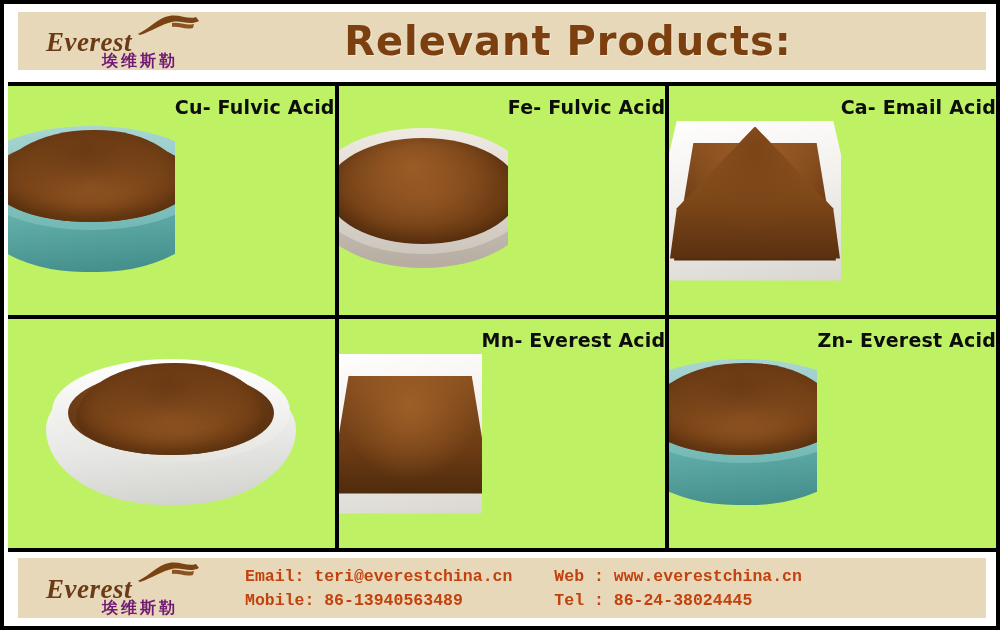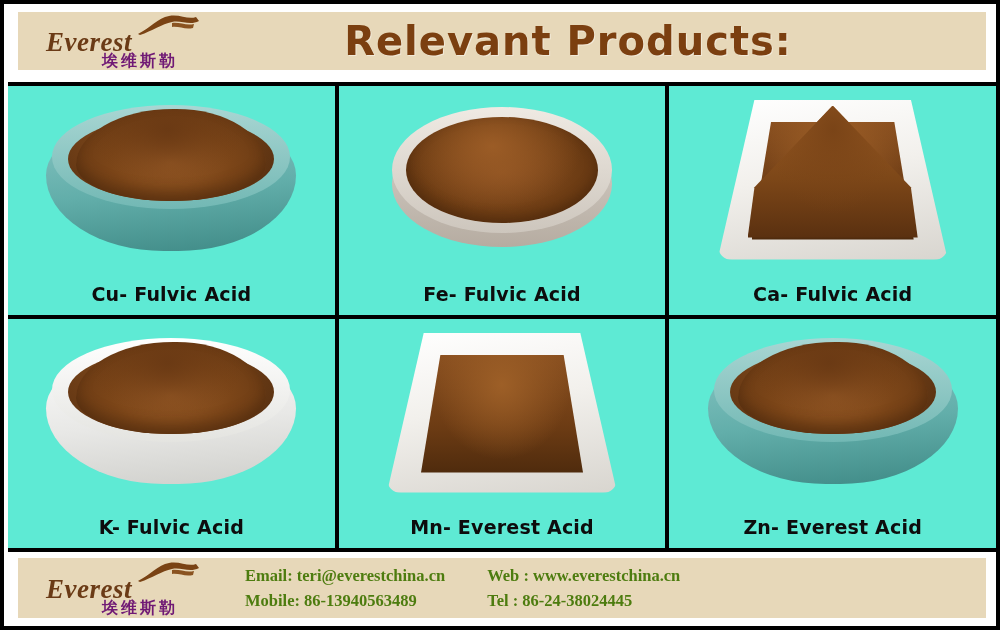--- a/index.html
+++ b/index.html
@@ -114,23 +114,23 @@
     display: flex;
     min-height: 0;
   }
   .grid-row.top {
     border-bottom: 4px solid #000000;
   }
   .cell {
     flex: 1 1 0;
     position: relative;
     display: flex;
-    flex-direction: column;
+    flex-direction: row;
     min-width: 0;
-    background: #5eead4;
+    background: #bef264;
     border-right: 4px solid #000000;
     box-sizing: border-box;
   }
   .cell:last-child { border-right: none; }
 
   .cell-photo {
     flex: 1 1 auto;
     position: relative;
     overflow: hidden;
     min-height: 0;
@@ -283,24 +283,24 @@
     display: flex;
     align-items: center;
     box-sizing: border-box;
   }
   .footer-contact {
     flex: 1 1 auto;
     display: flex;
     justify-content: flex-start;
     padding-left: 30px;
     gap: 42px;
-    font-family: Liberation Serif, serif;
+    font-family: Liberation Mono, monospace;
     font-weight: bold;
     font-size: 16.5px;
-    color: #4d7c0f;
+    color: #c2410c;
     white-space: nowrap;
   }
   .contact-col { display: flex; flex-direction: column; gap: 5px; }
 </style>
 </head>
 <body>
 
 <div class="page">
 
   <div class="header-wrap">
@@ -355,39 +355,38 @@
       <div class="cell">
         <div class="cell-photo">
           <div class="stage">
             <div class="dish-square">
               <div class="plate"></div>
                 <div class="well"></div>
                 <div class="heap"></div>
             </div>
           </div>
         </div>
-        <div class="cell-caption">Ca- Fulvic Acid</div>
+        <div class="cell-caption">Ca- Email Acid</div>
       </div>
 
     </div>
 
     <div class="grid-row">
 
       <div class="cell">
         <div class="cell-photo">
           <div class="stage">
             <div class="bowl-oval white">
               <div class="body"></div>
                 <div class="rim"></div>
                 <div class="inner"></div>
                 <div class="mound"></div>
             </div>
           </div>
         </div>
-        <div class="cell-caption">K- Fulvic Acid</div>
       </div>
 
       <div class="cell">
         <div class="cell-photo">
           <div class="stage">
             <div class="dish-square">
               <div class="plate"></div>
                 <div class="well"></div>
             </div>
           </div>

